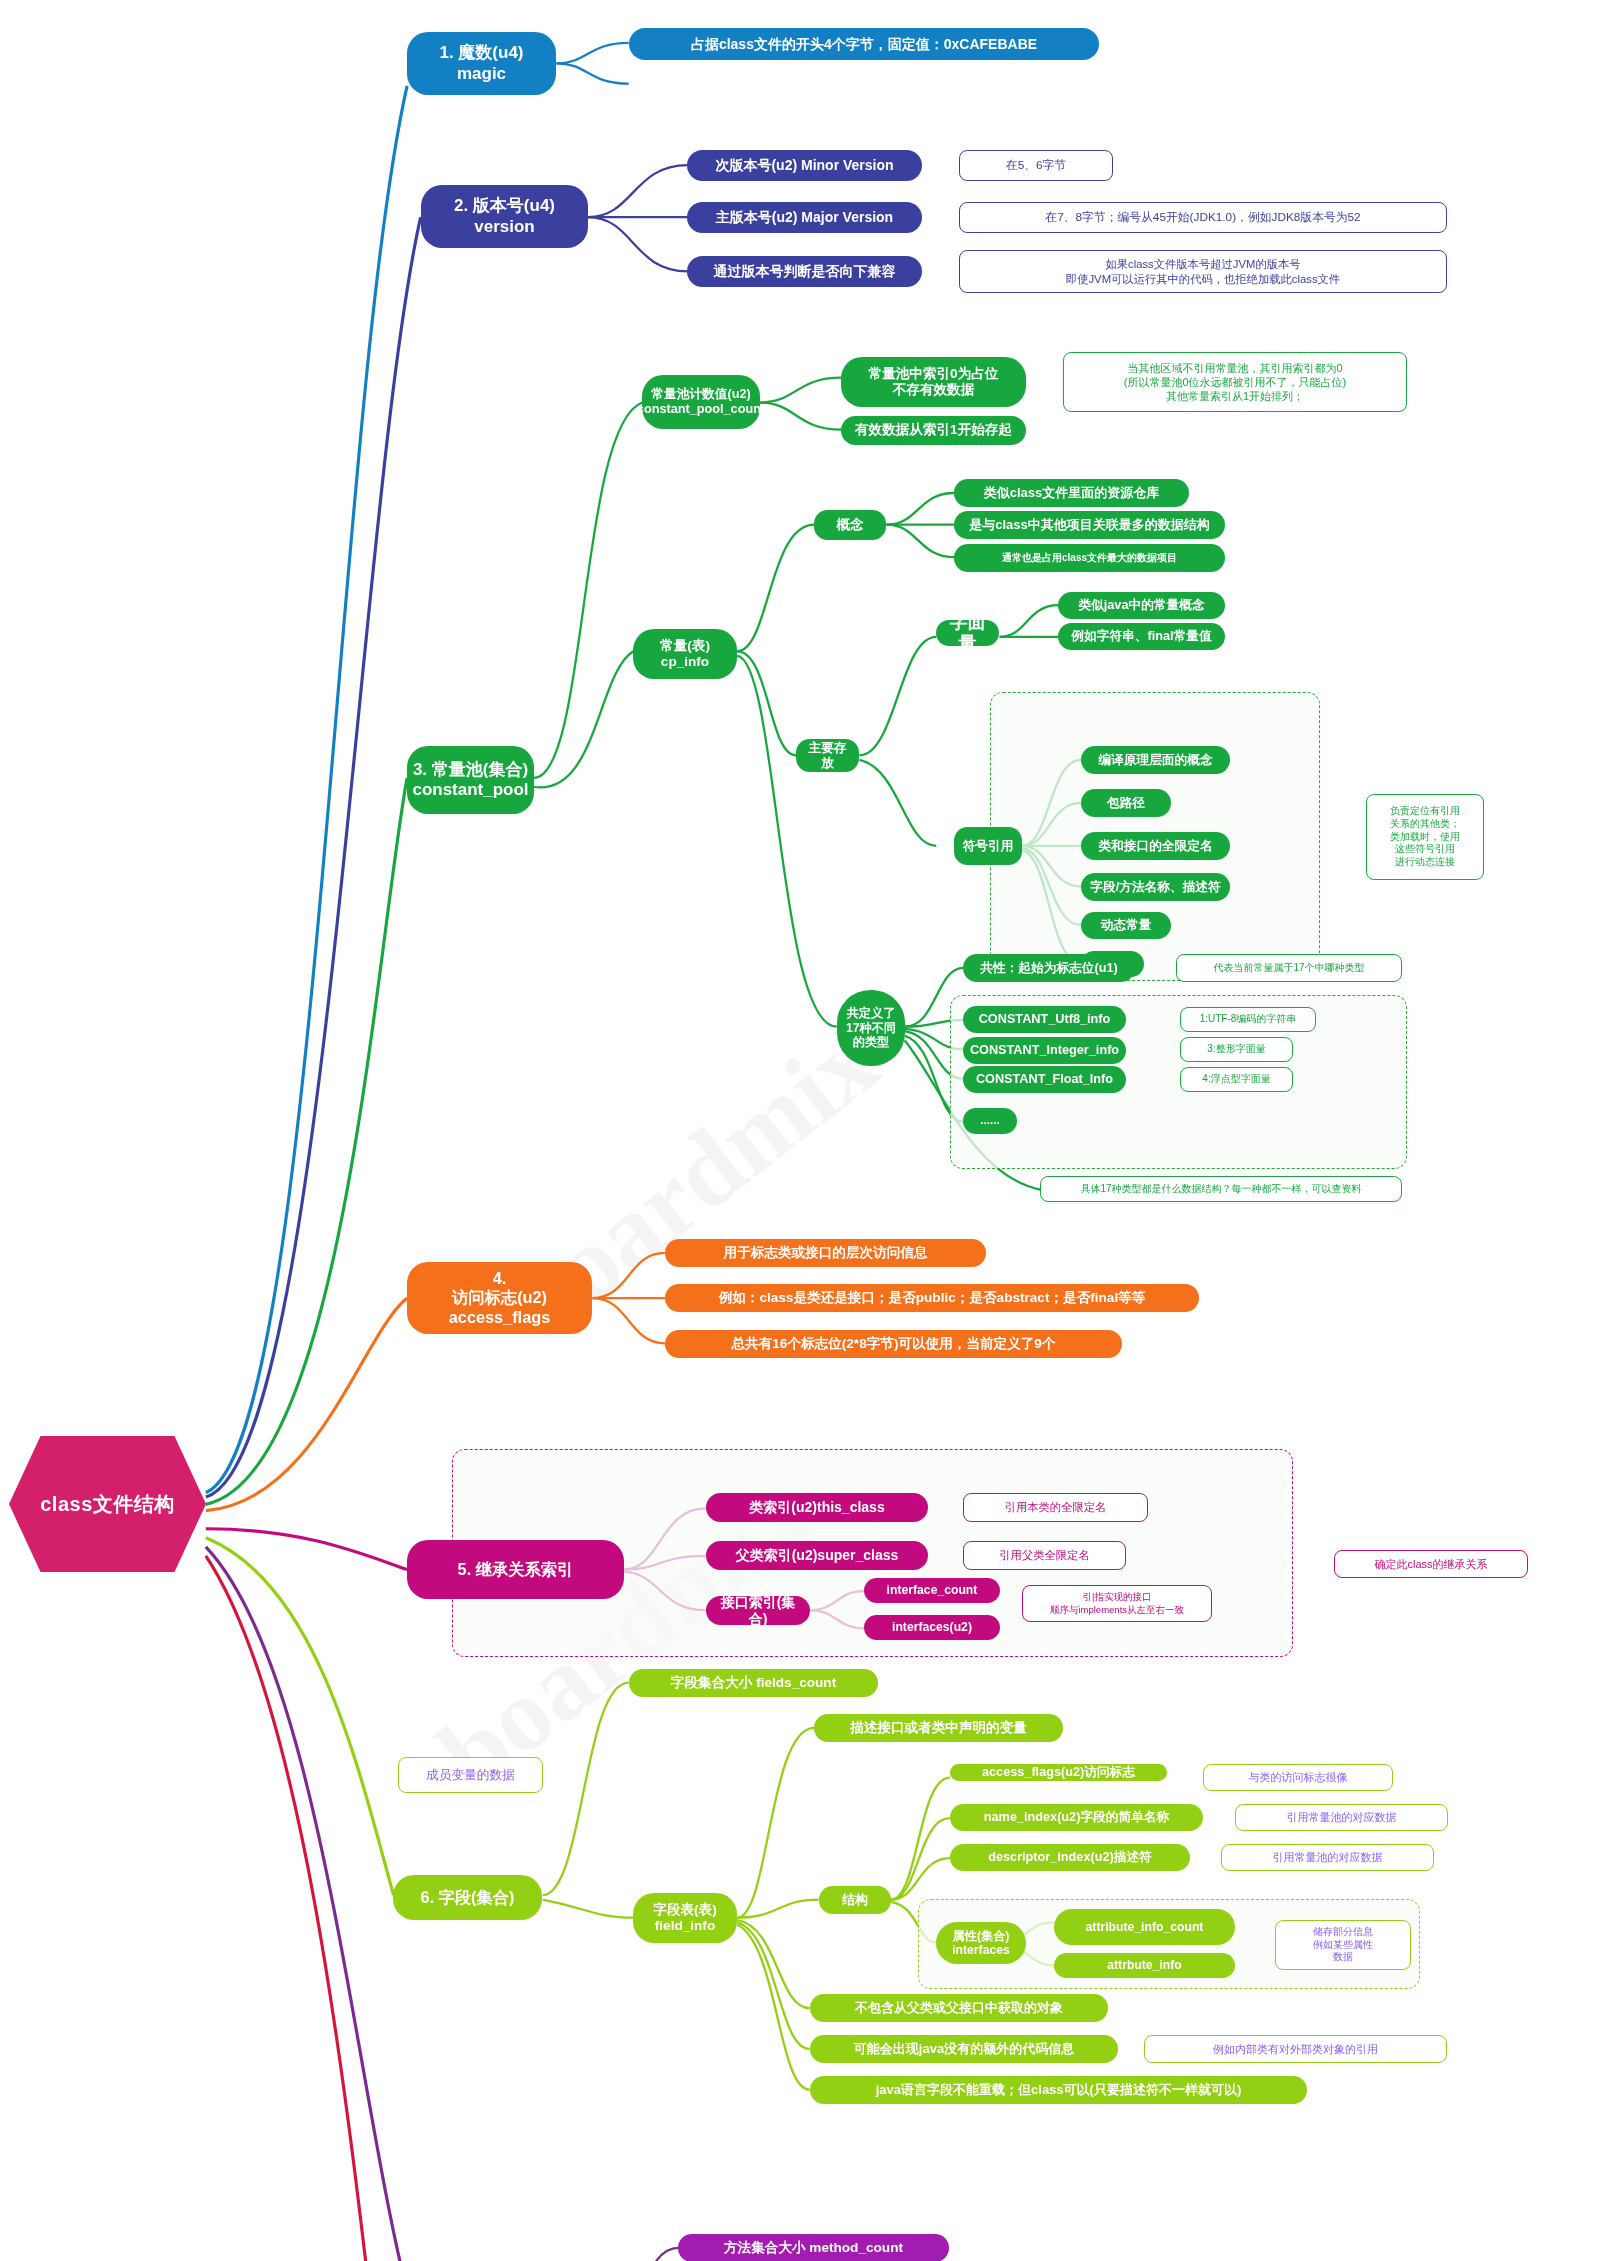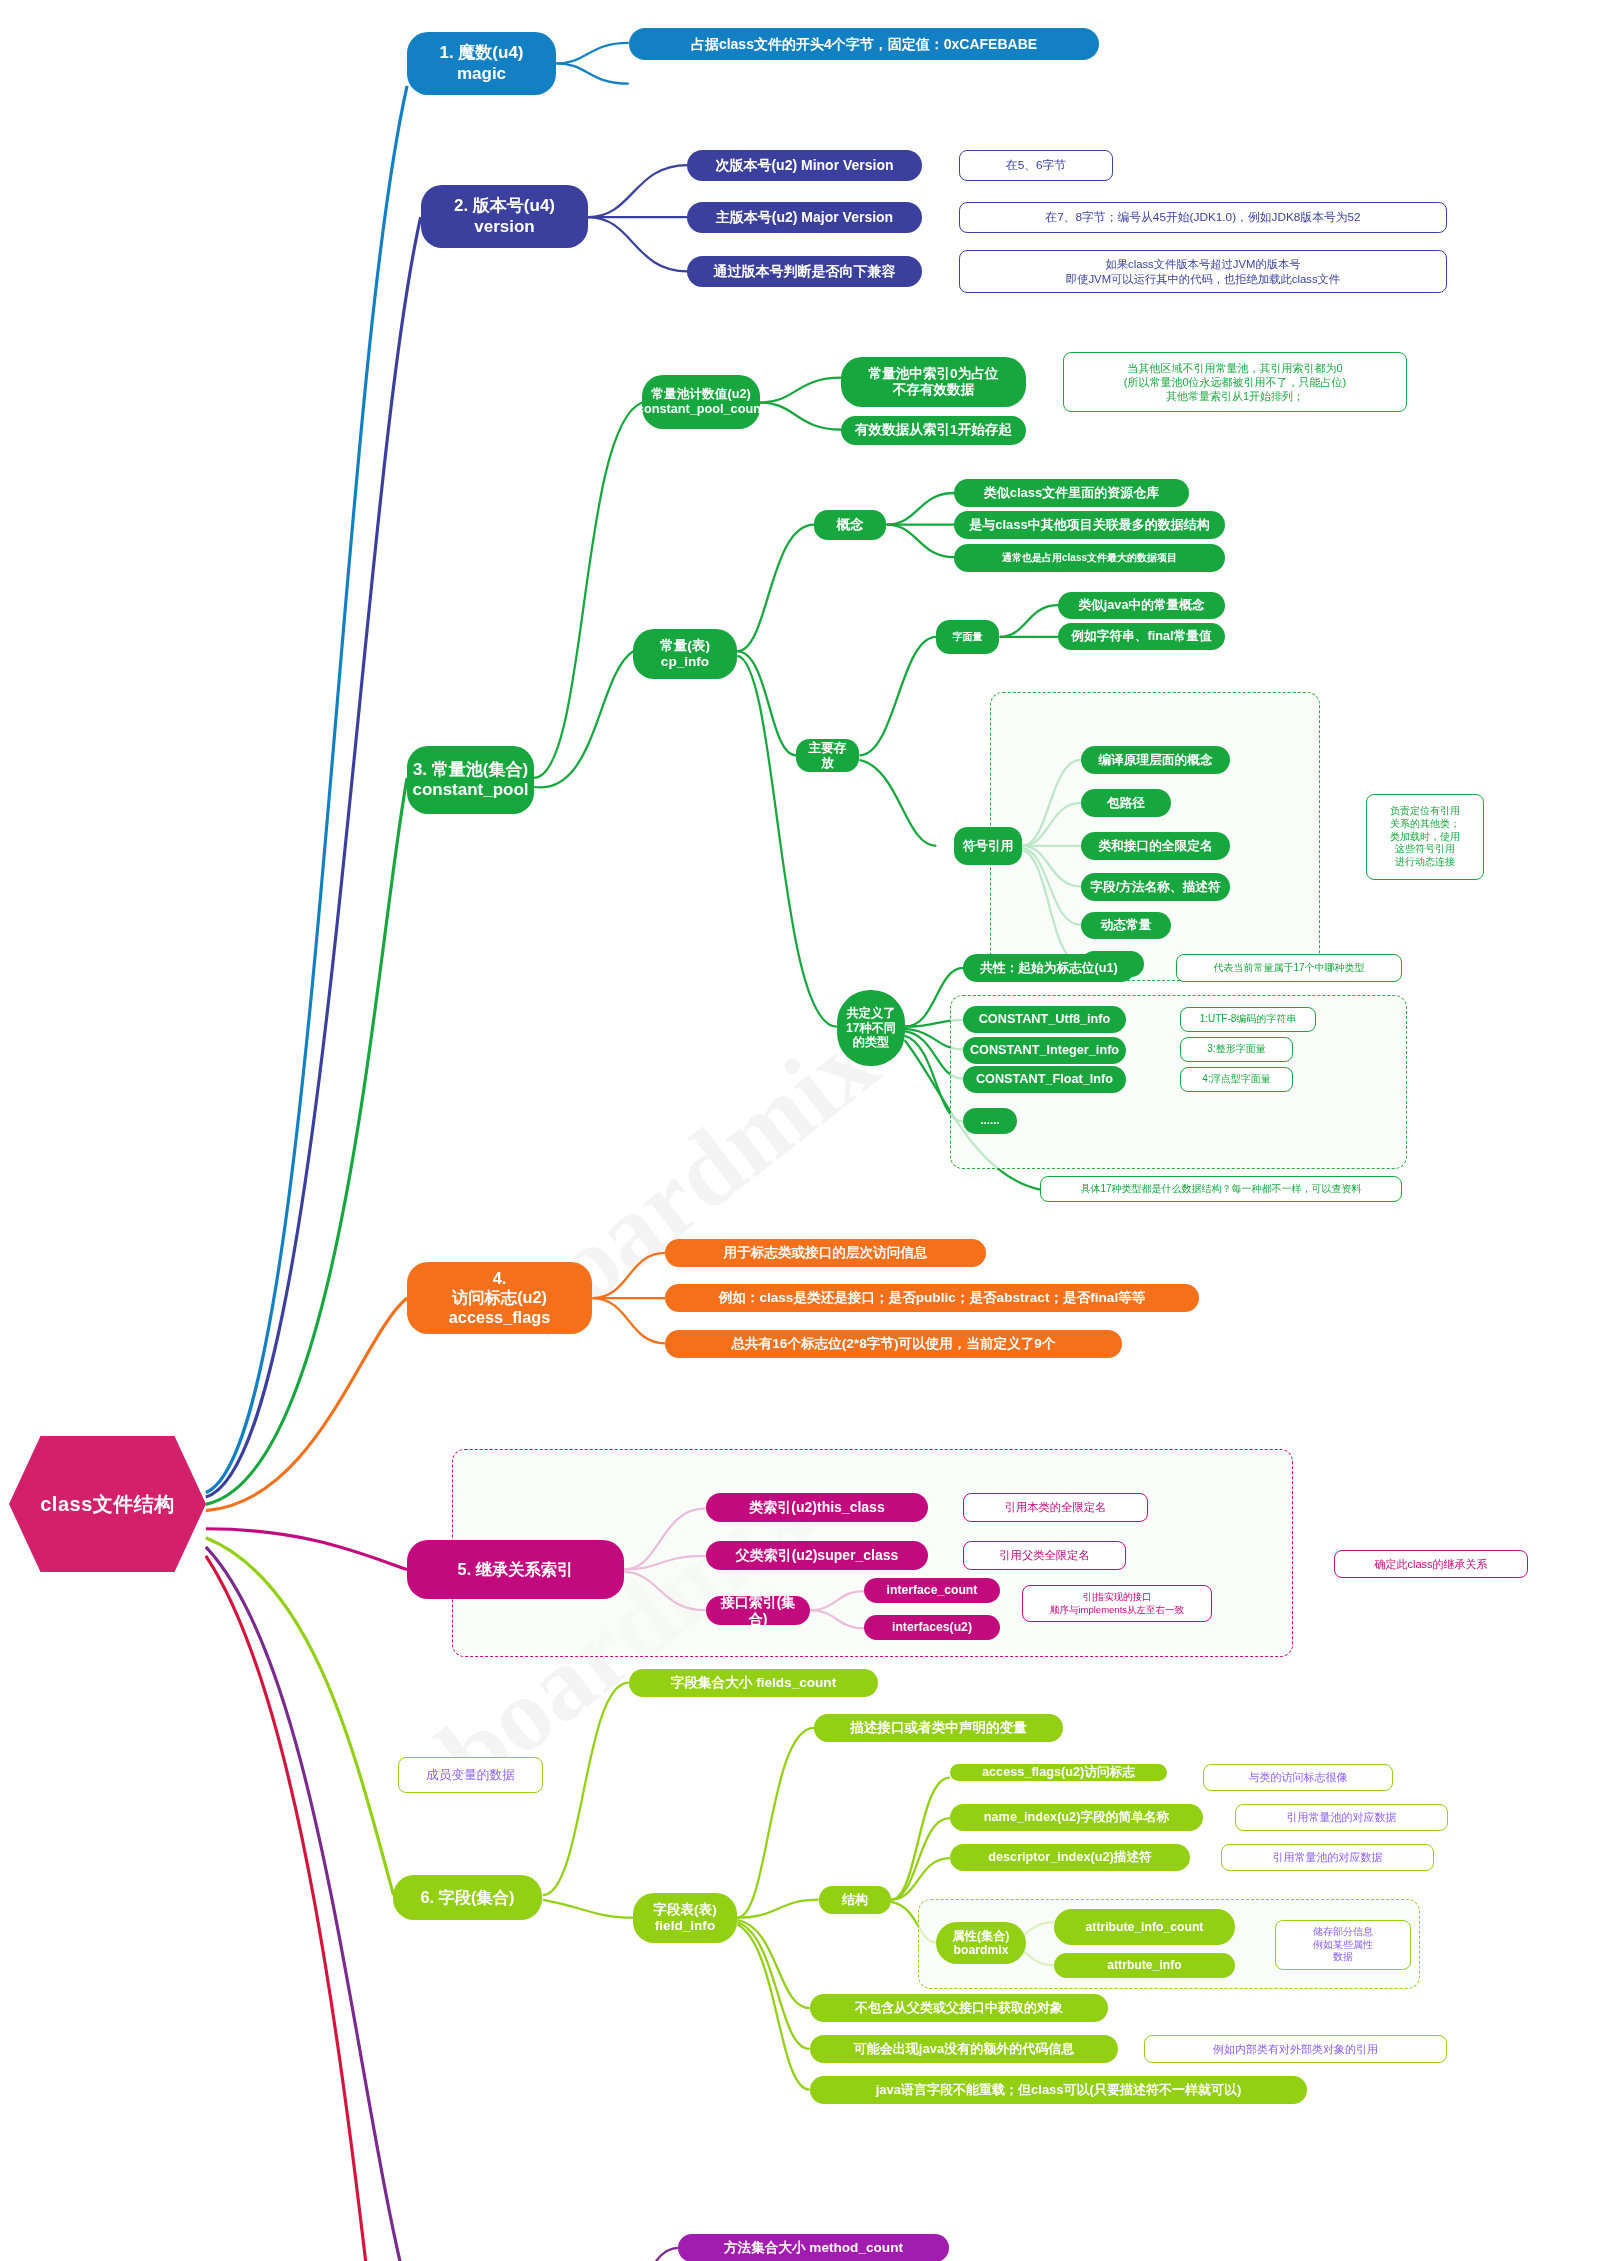--- a/index.html
+++ b/index.html
@@ -203,21 +203,21 @@
 
   <div class="node c-green" style="left:633px; top:629px; width:104px; height:50px; font-size:13.6px;">常量(表)
 cp_info</div>
 
   <div class="node c-green tiny" style="left:814px; top:510px; width:72px; height:30px; font-size:13.6px;">概念</div>
   <div class="node c-green" style="left:954px; top:479px; width:235px; height:28px; font-size:13px;">类似class文件里面的资源仓库</div>
   <div class="node c-green" style="left:954px; top:511px; width:271px; height:28px; font-size:13px;">是与class中其他项目关联最多的数据结构</div>
   <div class="node c-green" style="left:954px; top:544px; width:271px; height:28px; font-size:10px;">通常也是占用class文件最大的数据项目</div>
 
   <div class="node c-green tiny" style="left:796px; top:739px; width:63px; height:33px; font-size:12.7px;">主要存放</div>
-  <div class="node c-green tiny" style="left:936px; top:620px; width:63px; height:34px; font-size:10px;">字面量</div>
+  <div class="node c-green tiny" style="left:936px; top:620px; width:63px; height:26px; font-size:18px;">字面量</div>
   <div class="node c-green" style="left:1058px; top:592px; width:167px; height:27px; font-size:12.7px;">类似java中的常量概念</div>
   <div class="node c-green" style="left:1058px; top:623px; width:167px; height:27px; font-size:12.7px;">例如字符串、final常量值</div>
 
   <div class="dashgroup" style="left:990px; top:692px; width:330px; height:289px;"></div>
   <div class="node c-green tiny" style="left:954px; top:827px; width:68px; height:38px; font-size:12.7px;">符号引用</div>
   <div class="node c-green" style="left:1081px; top:746px; width:149px; height:28px; font-size:12.7px;">编译原理层面的概念</div>
   <div class="node c-green" style="left:1081px; top:789px; width:90px; height:28px; font-size:12.7px;">包路径</div>
   <div class="node c-green" style="left:1081px; top:832px; width:149px; height:28px; font-size:12.7px;">类和接口的全限定名</div>
   <div class="node c-green" style="left:1081px; top:873px; width:149px; height:28px; font-size:12.7px;">字段/方法名称、描述符</div>
   <div class="node c-green" style="left:1081px; top:912px; width:90px; height:27px; font-size:12.7px;">动态常量</div>
@@ -281,21 +281,21 @@
 
   <div class="node c-lime" style="left:950px; top:1764px; width:217px; height:17px; font-size:12.7px;">access_flags(u2)访问标志</div>
   <div class="callout o-lime" style="left:1203px; top:1764px; width:190px; height:27px; font-size:11px;">与类的访问标志很像</div>
   <div class="node c-lime" style="left:950px; top:1804px; width:253px; height:27px; font-size:12.7px;">name_index(u2)字段的简单名称</div>
   <div class="callout o-lime" style="left:1235px; top:1804px; width:213px; height:27px; font-size:11px;">引用常量池的对应数据</div>
   <div class="node c-lime" style="left:950px; top:1844px; width:240px; height:27px; font-size:12.7px;">descriptor_index(u2)描述符</div>
   <div class="callout o-lime" style="left:1221px; top:1844px; width:213px; height:27px; font-size:11px;">引用常量池的对应数据</div>
 
   <div class="dashgroup" style="left:918px; top:1899px; width:502px; height:90px; border-color:#93cf13;"></div>
   <div class="node c-lime" style="left:936px; top:1922px; width:90px; height:42px; font-size:12.2px;">属性(集合)
-boardmix</div>
+interfaces</div>
   <div class="node c-lime" style="left:1054px; top:1909px; width:181px; height:36px; font-size:12.2px;">attribute_info_count</div>
   <div class="node c-lime" style="left:1054px; top:1953px; width:181px; height:25px; font-size:12.2px;">attrbute_info</div>
   <div class="callout o-lime" style="left:1275px; top:1920px; width:136px; height:50px; font-size:10px;">储存部分信息
 例如某些属性
 数据</div>
 
   <div class="node c-lime" style="left:810px; top:1994px; width:298px; height:28px; font-size:13px;">不包含从父类或父接口中获取的对象</div>
   <div class="node c-lime" style="left:810px; top:2035px; width:308px; height:28px; font-size:13px;">可能会出现java没有的额外的代码信息</div>
   <div class="callout o-lime" style="left:1144px; top:2035px; width:303px; height:28px; font-size:11px;">例如内部类有对外部类对象的引用</div>
   <div class="node c-lime" style="left:810px; top:2076px; width:497px; height:28px; font-size:13px;">java语言字段不能重载；但class可以(只要描述符不一样就可以)</div>

